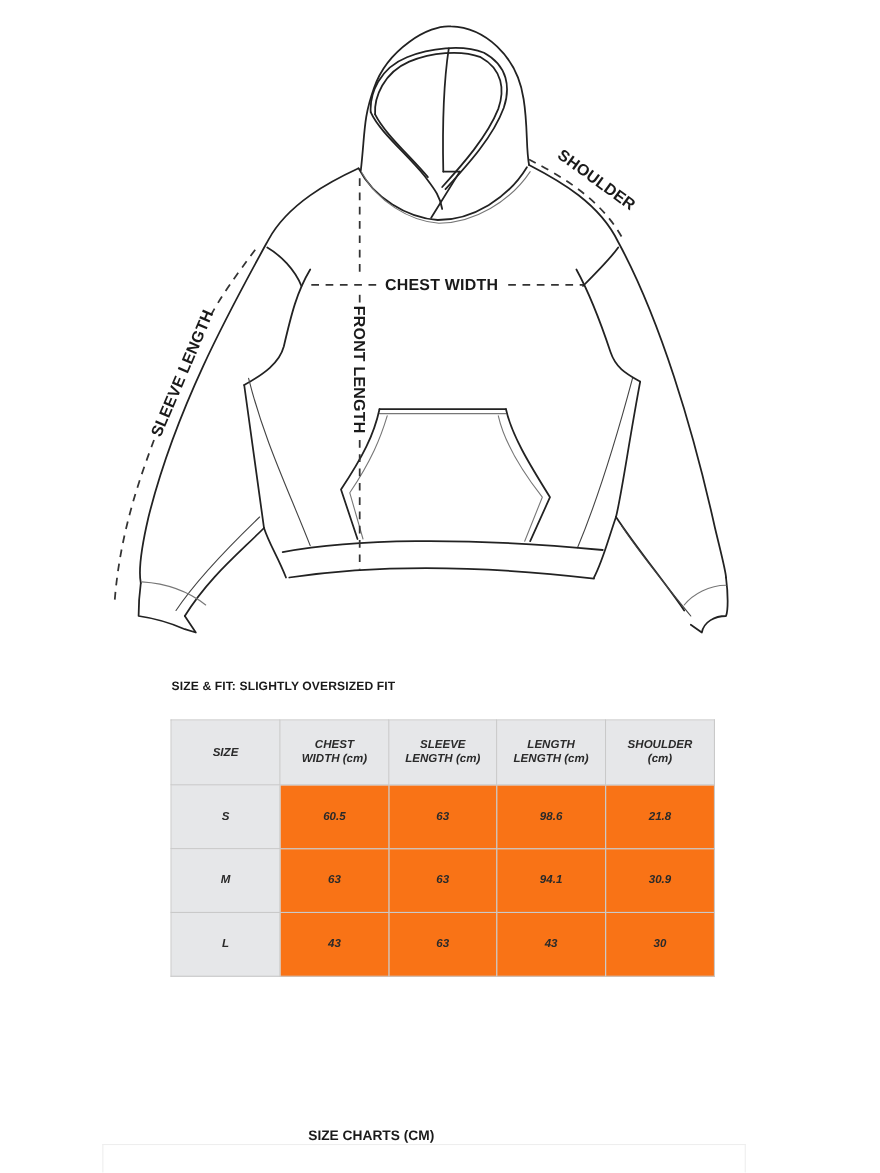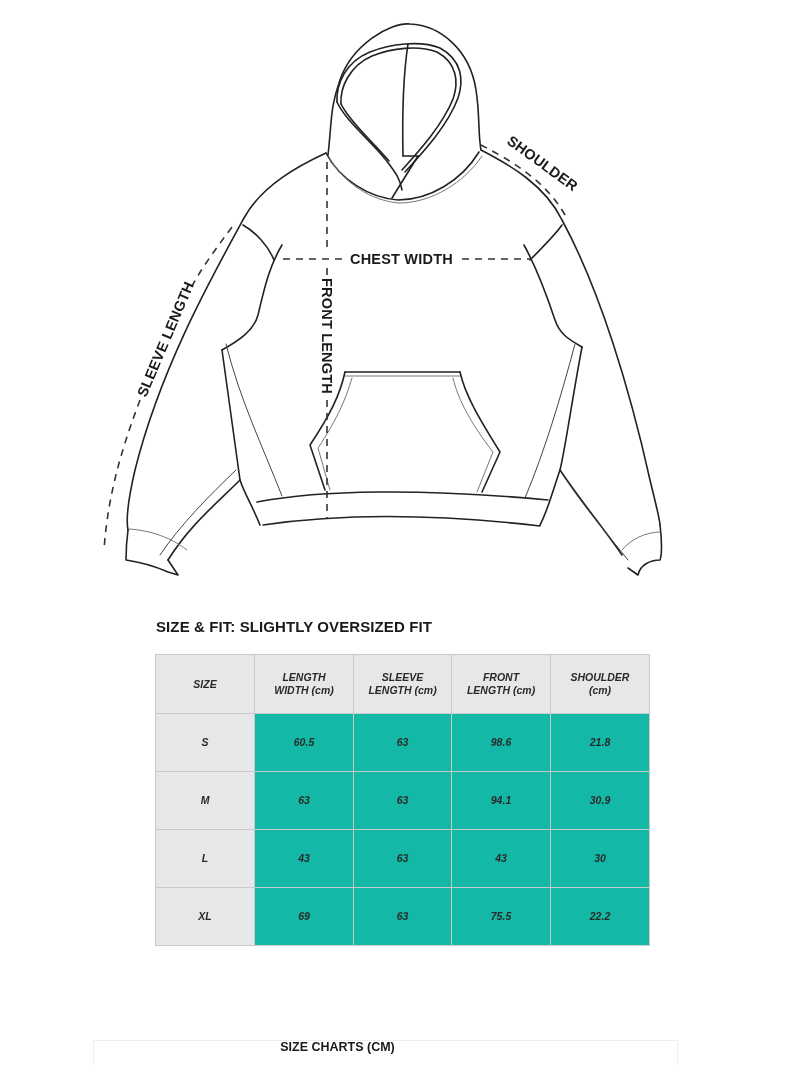--- a/index.html
+++ b/index.html
@@ -1,26 +1,26 @@
 <!DOCTYPE html>
 <html><head>
 <meta charset="utf-8">
 <style>
   html,body{margin:0;padding:0;background:#ffffff;}
   body{width:800px;height:1066px;position:relative;overflow:hidden;font-family:"Liberation Sans",sans-serif;color:#1a1a1a;}
   .illustration{position:absolute;left:0;top:0;width:800px;height:600px;}
   .illustration svg{width:800px;height:600px;display:block;}
   .svg-label{font-family:"Liberation Sans",sans-serif;font-weight:bold;font-size:14.5px;fill:#1a1a1a;letter-spacing:0.2px;}
-  .section-title{position:absolute;left:156px;top:618px;font-size:15px;font-weight:bold;color:#1a1a1a;letter-spacing:0.1px;}
+  .section-title{position:absolute;left:156px;top:618px;font-size:11px;font-weight:bold;color:#1a1a1a;letter-spacing:0.1px;}
   table.size-table{position:absolute;left:155px;top:654px;border-collapse:collapse;width:495px;table-layout:fixed;font-style:italic;}
   table.size-table th, table.size-table td{border:1.5px solid #c9c9c9;text-align:center;vertical-align:middle;font-size:10.5px;font-weight:bold;color:#2a2a2a;padding:0;line-height:13px;}
   table.size-table th{background:#e6e7e9;height:58px;}
-  table.size-table td{height:57px;background:#14b8a6;}
+  table.size-table td{height:57px;background:#f97316;}
   table.size-table td.size-cell{background:#e6e7e9;}
-  .footer-title{position:absolute;left:0;width:675px;top:1025px;text-align:center;font-size:12.5px;font-weight:bold;color:#1a1a1a;margin-top:15px;}
+  .footer-title{position:absolute;left:0;width:675px;top:1025px;text-align:center;font-size:12.5px;font-weight:bold;color:#1a1a1a;}
   .footer-box{position:absolute;left:93px;top:1040px;width:583px;height:40px;border:1px solid #eeeeee;border-bottom:none;}
 </style>
 </head>
 <body>
 
 <div class="illustration">
   <svg viewBox="0 0 800 600" xmlns="http://www.w3.org/2000/svg">
     <g fill="none" stroke="#222" stroke-width="1.6" stroke-linejoin="round" stroke-linecap="round">
 
       <path d="M328 155 C 332 120, 330 108, 340 80 C 352 45, 390 22, 410 24 C 440 25, 470 50, 476 90 C 480 115, 478 135, 481 150"></path>
@@ -106,23 +106,23 @@
   <colgroup>
       <col style="width:99px">
       <col style="width:99px">
       <col style="width:98px">
       <col style="width:99px">
       <col style="width:99px">
     </colgroup>
   <thead>
     <tr>
       <th><span>SIZE</span></th>
-      <th><span>LENGTH</span><br><span>WIDTH (cm)</span></th>
+      <th><span>CHEST</span><br><span>WIDTH (cm)</span></th>
       <th><span>SLEEVE</span><br><span>LENGTH (cm)</span></th>
-      <th><span>FRONT</span><br><span>LENGTH (cm)</span></th>
+      <th><span>LENGTH</span><br><span>LENGTH (cm)</span></th>
       <th><span>SHOULDER</span><br><span>(cm)</span></th>
     </tr>
   </thead>
   <tbody>
     <tr>
       <td class="size-cell">S</td>
       <td>60.5</td>
       <td>63</td>
       <td>98.6</td>
       <td>21.8</td>
@@ -134,24 +134,17 @@
       <td>94.1</td>
       <td>30.9</td>
     </tr>
     <tr>
       <td class="size-cell">L</td>
       <td>43</td>
       <td>63</td>
       <td>43</td>
       <td>30</td>
     </tr>
-    <tr>
-      <td class="size-cell">XL</td>
-      <td>69</td>
-      <td>63</td>
-      <td>75.5</td>
-      <td>22.2</td>
-    </tr>
   </tbody>
 </table>
 
 <div class="footer-title">SIZE CHARTS (CM)</div>
 <div class="footer-box"></div>
 
 </body></html>

